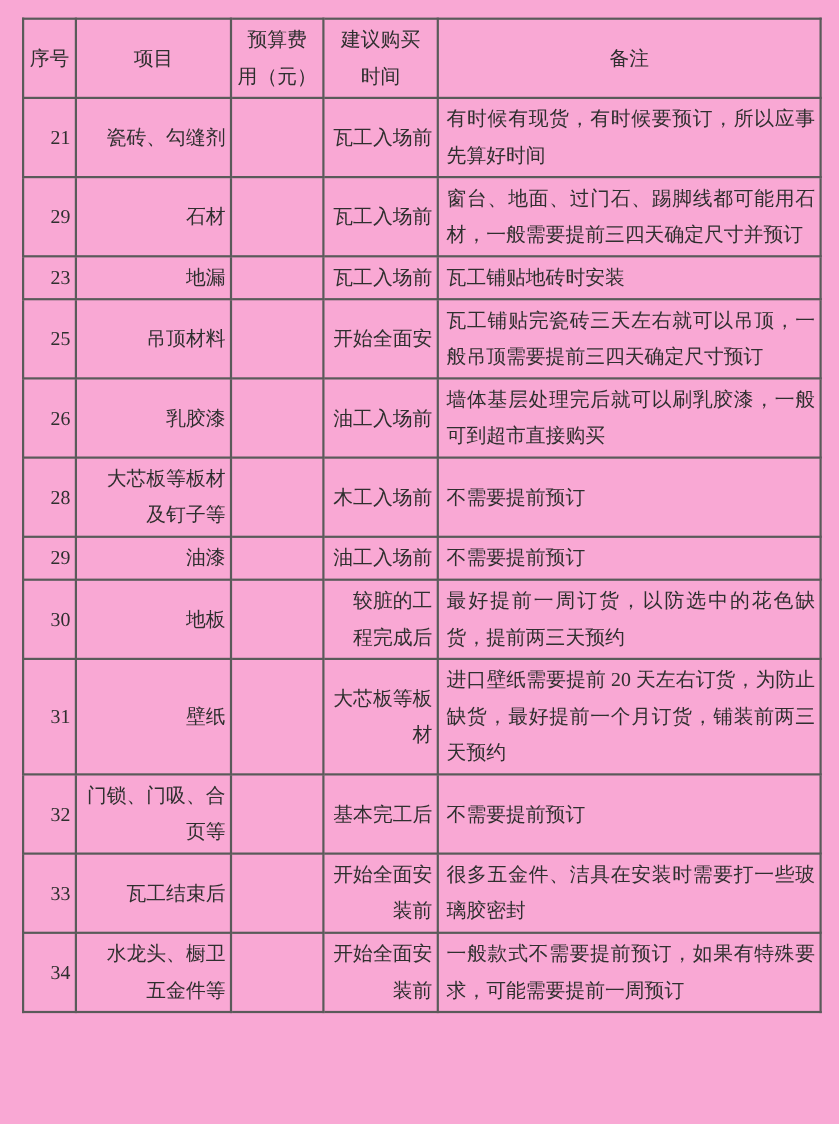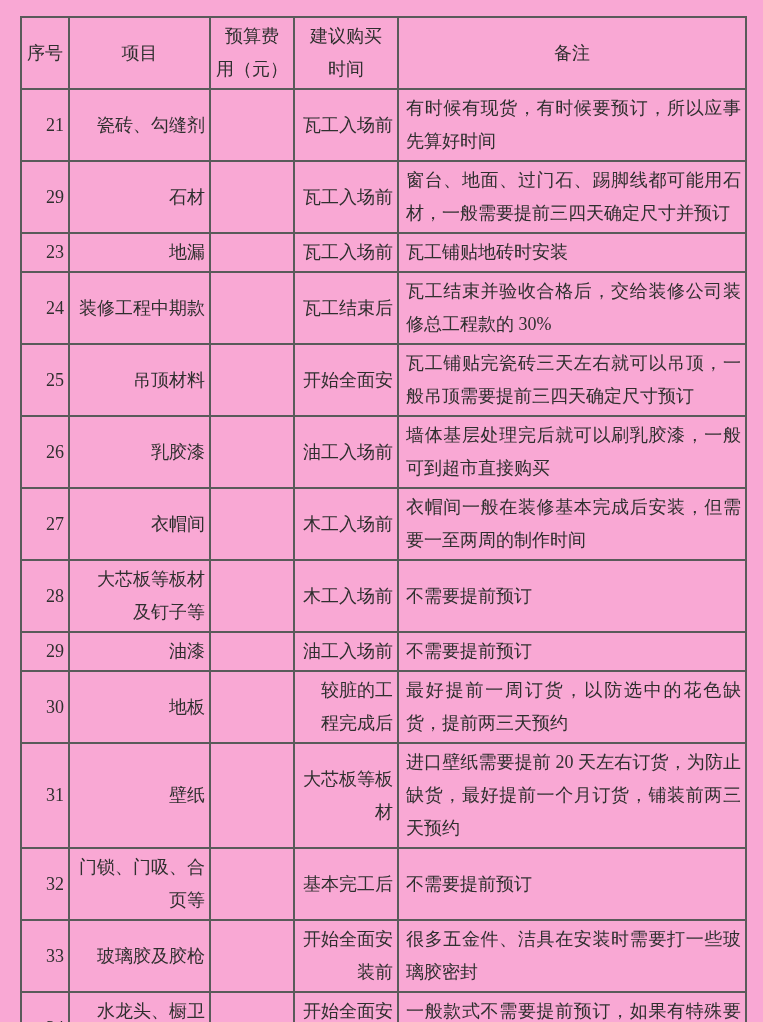--- a/index.html
+++ b/index.html
@@ -86,46 +86,32 @@
           <td class="col-note">窗台、地面、过门石、踢脚线都可能用石材，一般需要提前三四天确定尺寸并预订</td>
         </tr>
         <tr>
           <td class="col-no">23</td>
           <td class="col-item">地漏</td>
           <td class="col-budget"></td>
           <td class="col-time">瓦工入场前</td>
           <td class="col-note">瓦工铺贴地砖时安装</td>
         </tr>
         <tr>
-          <td class="col-no">24</td>
-          <td class="col-item">装修工程中期款</td>
-          <td class="col-budget"></td>
-          <td class="col-time">瓦工结束后</td>
-          <td class="col-note">瓦工结束并验收合格后，交给装修公司装修总工程款的 30%</td>
-        </tr>
-        <tr>
           <td class="col-no">25</td>
           <td class="col-item">吊顶材料</td>
           <td class="col-budget"></td>
           <td class="col-time">开始全面安</td>
           <td class="col-note">瓦工铺贴完瓷砖三天左右就可以吊顶，一般吊顶需要提前三四天确定尺寸预订</td>
         </tr>
         <tr>
           <td class="col-no">26</td>
           <td class="col-item">乳胶漆</td>
           <td class="col-budget"></td>
           <td class="col-time">油工入场前</td>
           <td class="col-note">墙体基层处理完后就可以刷乳胶漆，一般可到超市直接购买</td>
-        </tr>
-        <tr>
-          <td class="col-no">27</td>
-          <td class="col-item">衣帽间</td>
-          <td class="col-budget"></td>
-          <td class="col-time">木工入场前</td>
-          <td class="col-note">衣帽间一般在装修基本完成后安装，但需要一至两周的制作时间</td>
         </tr>
         <tr>
           <td class="col-no">28</td>
           <td class="col-item">大芯板等板材
 及钉子等</td>
           <td class="col-budget"></td>
           <td class="col-time">木工入场前</td>
           <td class="col-note">不需要提前预订</td>
         </tr>
         <tr>
@@ -153,21 +139,21 @@
         <tr>
           <td class="col-no">32</td>
           <td class="col-item">门锁、门吸、合
 页等</td>
           <td class="col-budget"></td>
           <td class="col-time">基本完工后</td>
           <td class="col-note">不需要提前预订</td>
         </tr>
         <tr>
           <td class="col-no">33</td>
-          <td class="col-item">玻璃胶及胶枪</td>
+          <td class="col-item">瓦工结束后</td>
           <td class="col-budget"></td>
           <td class="col-time">开始全面安
 装前</td>
           <td class="col-note">很多五金件、洁具在安装时需要打一些玻璃胶密封</td>
         </tr>
         <tr>
           <td class="col-no">34</td>
           <td class="col-item">水龙头、橱卫
 五金件等</td>
           <td class="col-budget"></td>

